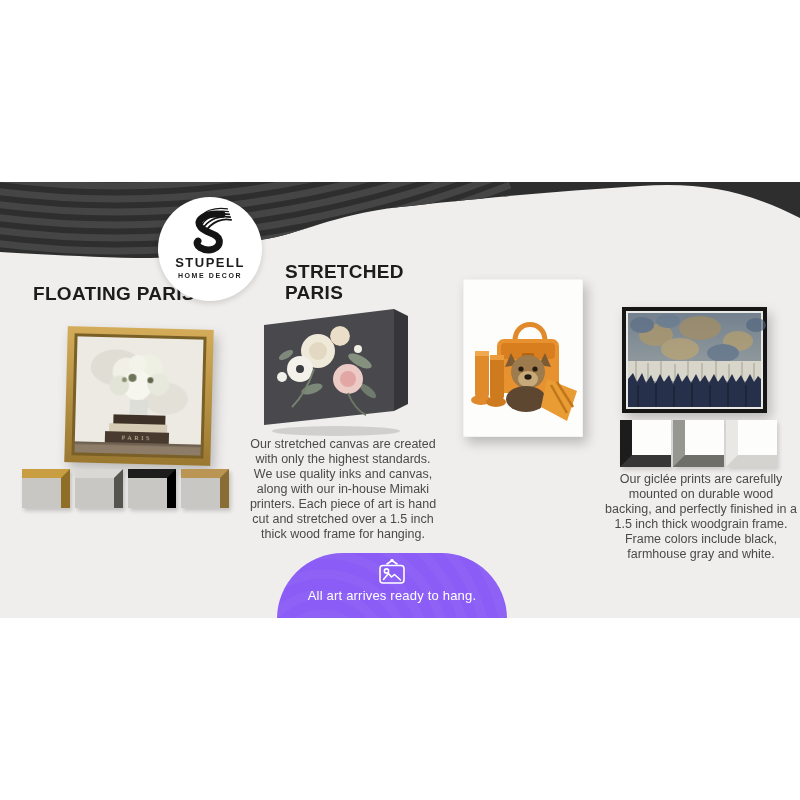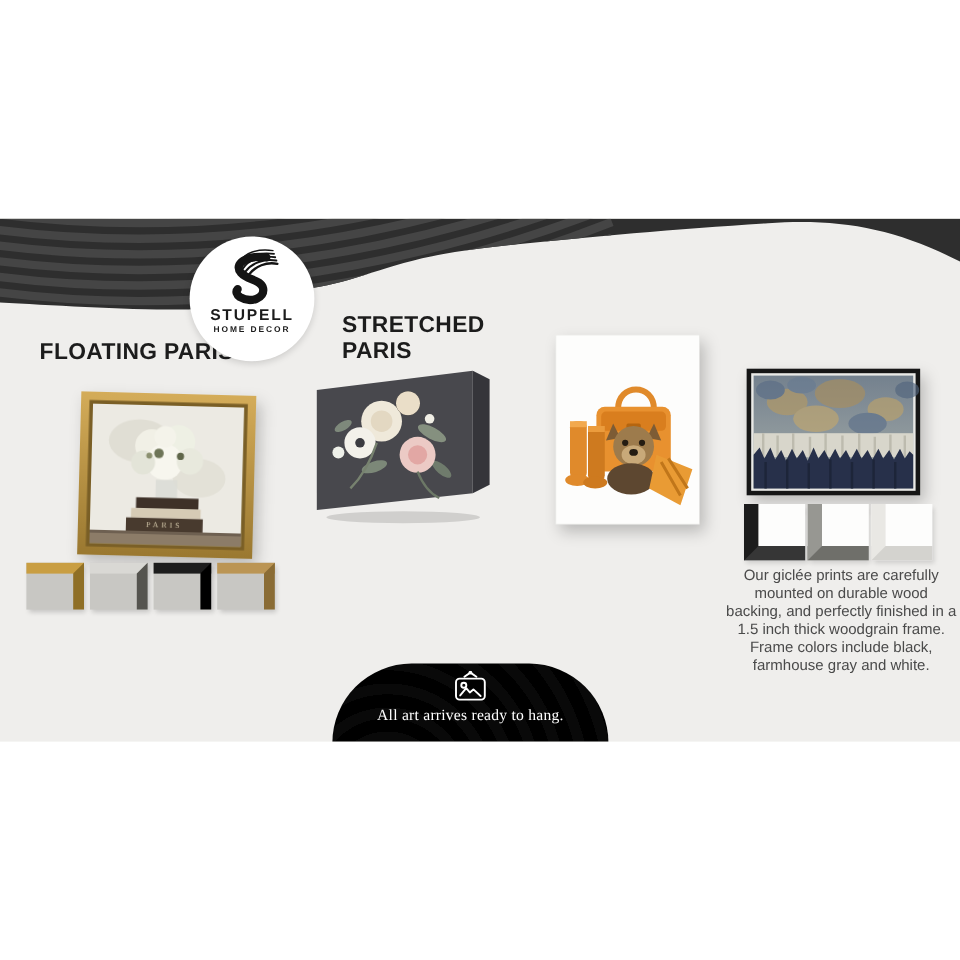--- a/index.html
+++ b/index.html
@@ -152,20 +152,21 @@
           <circle cx="84" cy="33" r="10" fill="#eadec8"></circle>
           <circle cx="92" cy="76" r="15" fill="#eccac5"></circle>
           <circle cx="92" cy="76" r="8" fill="#e2a7a4"></circle>
           <circle cx="26" cy="74" r="5" fill="#eef0e9"></circle>
           <circle cx="102" cy="46" r="4" fill="#f0eee5"></circle>
           <path d="M58,66 C52,84 44,96 36,104" stroke="#77826f" stroke-width="2" fill="none"></path>
           <path d="M92,90 C96,100 102,108 110,112" stroke="#6c7866" stroke-width="2" fill="none"></path>
         </g>
       </svg>
     </div>
+    <p class="para" style="left:247px; top:255px; width:192px;">Our stretched canvas are created with only the highest standards. We use quality inks and canvas, along with our in-house Mimaki printers. Each piece of art is hand cut and stretched over a 1.5 inch thick wood frame for hanging.</p>
 
     <div class="art art-shadow" style="left:463px; top:97px;">
       <svg width="120" height="158" viewBox="0 0 120 158">
         <rect x="0" y="0" width="120" height="158" fill="#fdfdfc" stroke="#e8e8e5" stroke-width="1"></rect>
         <g>
           <path d="M52,62 C52,40 82,40 82,62" stroke="#e08a2b" stroke-width="5" fill="none"></path>
           <rect x="34" y="60" width="62" height="54" rx="7" fill="#e8912f"></rect>
           <rect x="38" y="64" width="54" height="16" rx="4" fill="#d97e1e"></rect>
           <rect x="59" y="74" width="12" height="7" rx="1.5" fill="#b5650f"></rect>
           <g>
@@ -227,21 +228,21 @@
         </g>
       </svg>
     </div>
     <div class="corners-row" style="left:620px; top:238px; gap:2px;">
       <div class="corner4" style="border-left-color: rgb(28, 28, 28); border-bottom-color: rgb(54, 54, 54);"></div>
       <div class="corner4" style="border-left-color: rgb(151, 151, 146); border-bottom-color: rgb(111, 111, 106);"></div>
       <div class="corner4" style="border-left-color: rgb(233, 232, 228); border-bottom-color: rgb(212, 211, 207);"></div>
     </div>
     <p class="para" style="left:604px; top:290px; width:194px;">Our giclée prints are carefully mounted on durable wood backing, and perfectly finished in a 1.5 inch thick woodgrain frame. Frame colors include black, farmhouse gray and white.</p>
 
-    <div class="footer-arc" style="background: #000000; font-family: Liberation Serif, serif;">
+    <div class="footer-arc" style="background: #8b5cf6;">
       <div class="ripples"></div>
       <svg class="footer-icon" width="36" height="27" viewBox="0 0 36 27">
         <g stroke="#ffffff" stroke-width="1.6" fill="none" stroke-linecap="round" stroke-linejoin="round">
           <polyline points="13,5 18,1.5 23,5"></polyline>
           <circle cx="18" cy="1.5" r="0.8" fill="#ffffff"></circle>
           <rect x="6" y="6.5" width="24" height="17.5" rx="3"></rect>
           <circle cx="12.5" cy="12" r="2.1"></circle>
           <polyline points="9.5,20.5 14.5,14.5 17.5,18 20.5,15.5 26.5,21"></polyline>
         </g>
       </svg>

